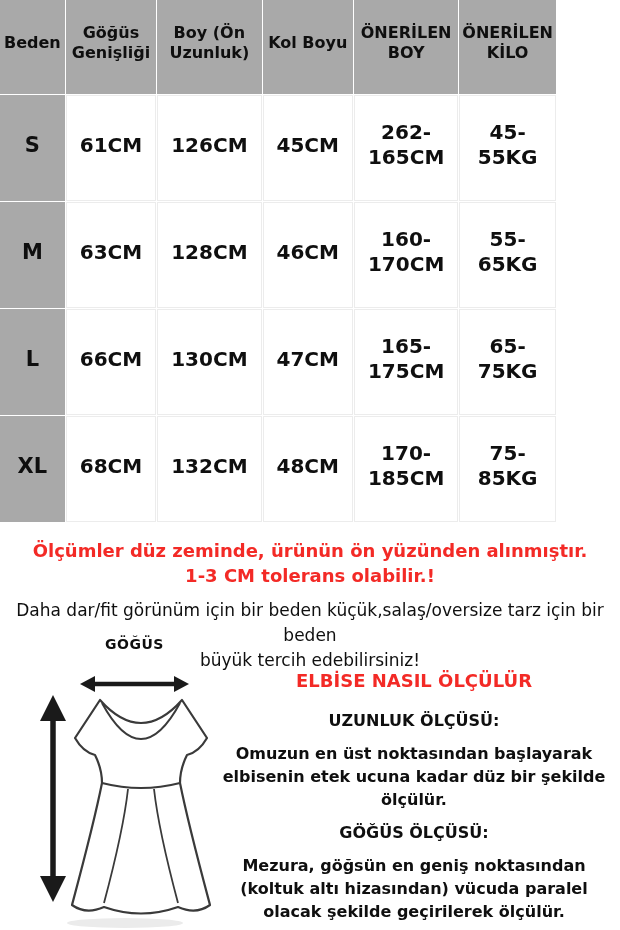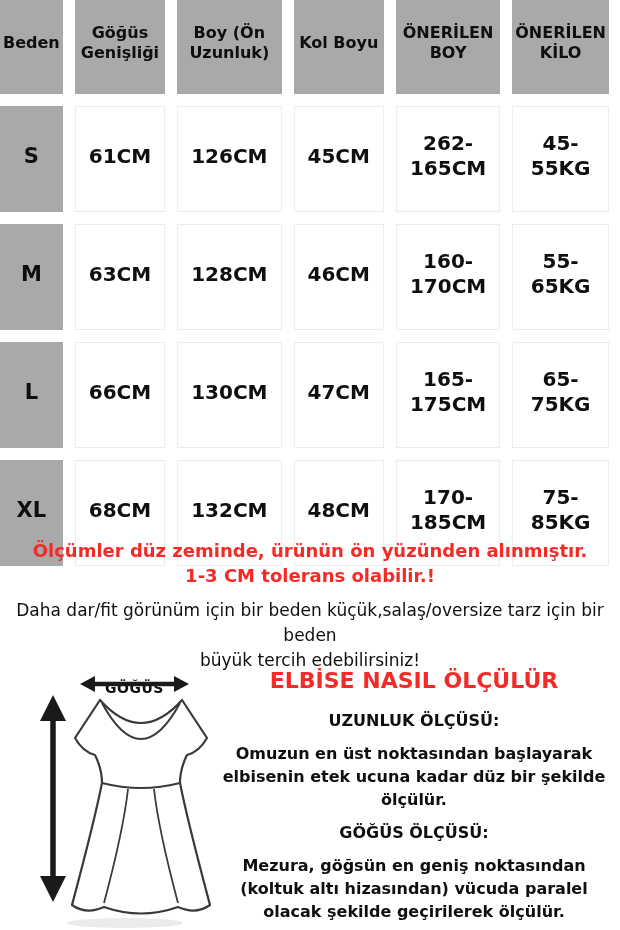--- a/index.html
+++ b/index.html
@@ -15,21 +15,21 @@
 
   
   .size-table {
     position: absolute;
     top: 0; left: 0;
     width: 556px;
     height: 518px;
     display: grid;
     grid-template-columns: repeat(6, 1fr);
     grid-template-rows: 94px 106px 106px 106px 106px;
-    gap: 12px;
+    gap: 1px;
     background: #ffffff;
   }
   .cell {
     display: flex;
     align-items: center;
     justify-content: center;
     text-align: center;
     font-weight: bold;
     line-height: 1.25;
   }
@@ -68,21 +68,21 @@
     text-align: center;
     font-size: 17px;
     font-weight: normal;
     line-height: 25px;
     color: #0f0f0f;
   }
 
   
   .chest-label {
     position: absolute;
-    top: 680px; left: 82px;
+    top: 636px; left: 82px;
     width: 105px;
     text-align: center;
     font-size: 14px;
     font-weight: bold;
     letter-spacing: 0.5px;
   }
   .dress-svg {
     position: absolute;
     top: 643px; left: 30px;
   }
@@ -90,21 +90,21 @@
   
   .howto {
     position: absolute;
     top: 669px; left: 210px;
     width: 408px;
     text-align: center;
     font-weight: bold;
   }
   .howto-title {
     color: #f32a26;
-    font-size: 22px;
+    font-size: 18px;
     line-height: 24px;
     margin-bottom: 16px;
   }
   .howto-sec-title, .howto-body, .howto-footer {
     font-size: 16px;
     line-height: 23px;
     color: #0f0f0f;
     margin-top: 10px;
   }
 </style>

